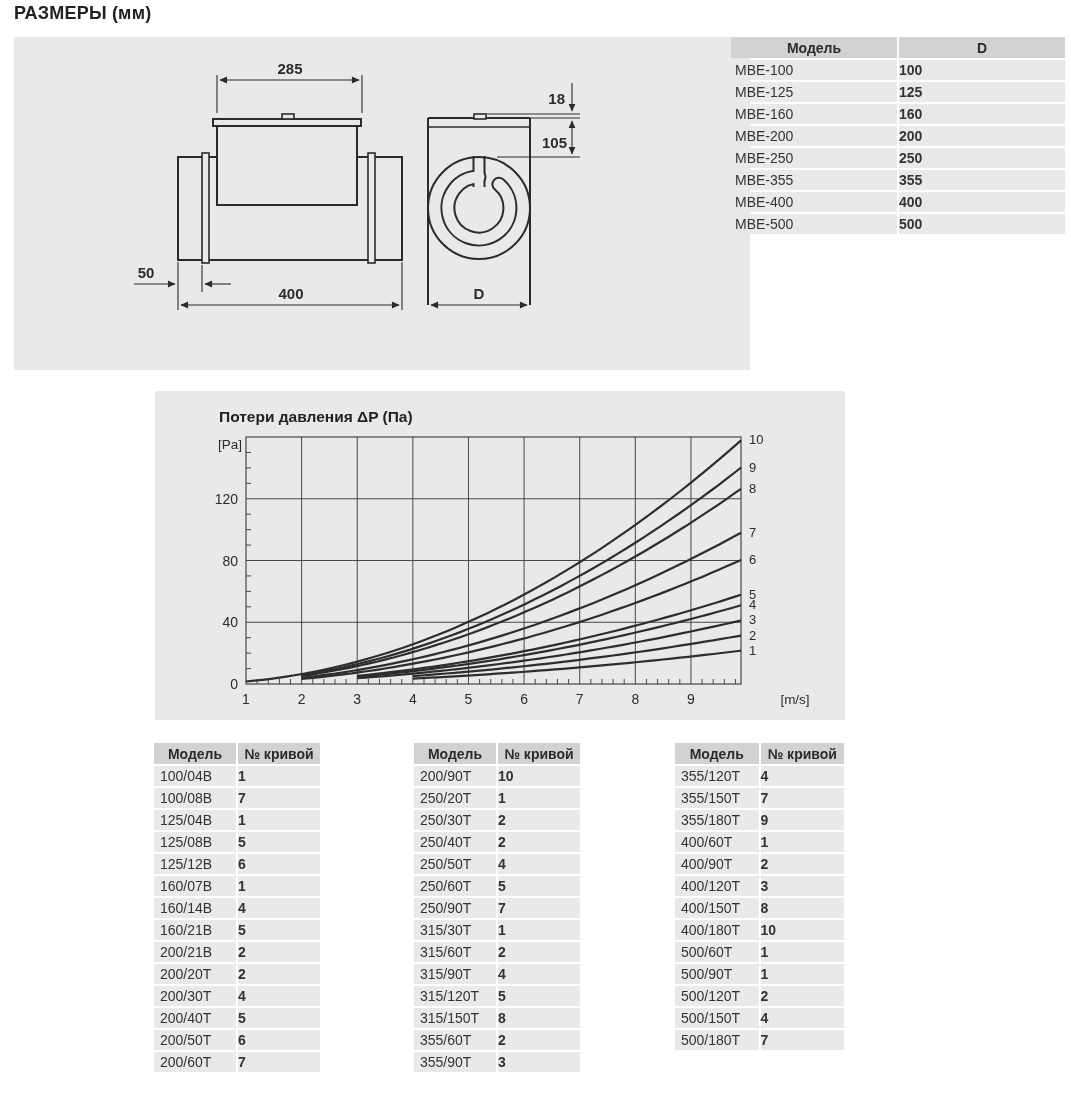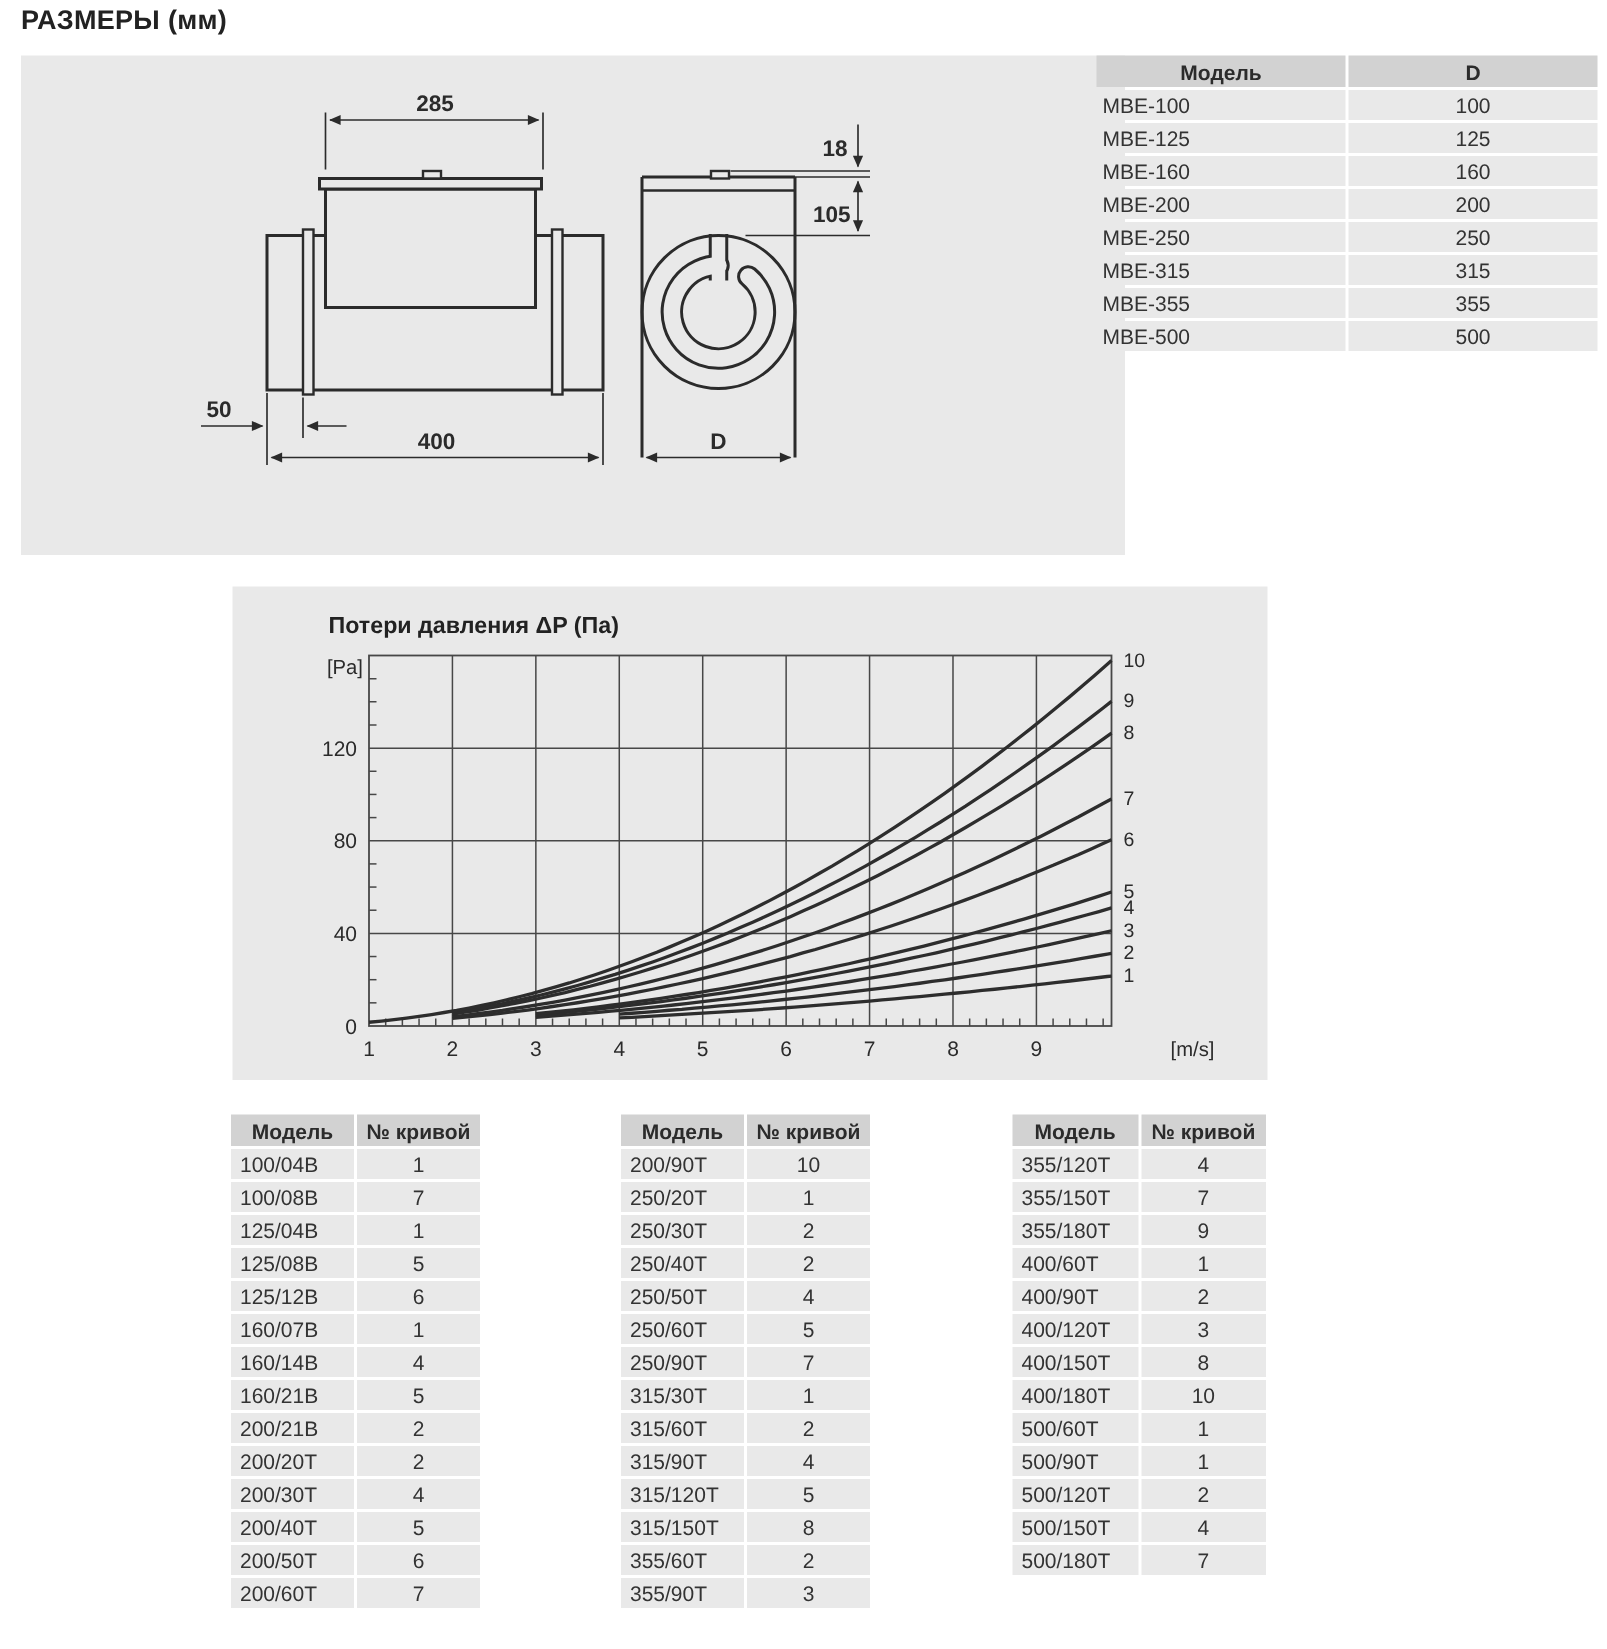--- a/index.html
+++ b/index.html
@@ -22,21 +22,21 @@
   #curve-tablebox-3{left:673px;top:741px;width:173px;}
 
   table.data{border-collapse:separate;border-spacing:2px;width:100%;table-layout:fixed;}
   table.data th{
     background:#d2d2d2;font-weight:bold;font-size:14px;height:21px;
     text-align:center;padding:0;color:#2b2b2b;
   }
   table.data td{background:#e9e9e9;font-size:14px;height:20px;padding:0;color:#333;}
   table.data td.model{text-align:left;padding-left:6px;}
   #model-d-tablebox table.data td.model{padding-left:4px;}
-  table.data td.val{text-align:center;}
+  table.data td.val{font-weight:bold;}
 
   svg text{font-family:"Liberation Sans",sans-serif;}
 </style>
 </head>
 <body>
 
 <h1 class="page-title">РАЗМЕРЫ (мм)</h1>
 
 <div class="panel" id="drawing-panel">
   <svg viewBox="0 0 686 333" width="686" height="333">
@@ -133,26 +133,26 @@
         </tr>
         <tr>
           <td class="model">MBE-200</td>
           <td class="val">200</td>
         </tr>
         <tr>
           <td class="model">MBE-250</td>
           <td class="val">250</td>
         </tr>
         <tr>
-          <td class="model">MBE-315</td>
-          <td class="val">315</td>
-        </tr>
-        <tr>
           <td class="model">MBE-355</td>
           <td class="val">355</td>
+        </tr>
+        <tr>
+          <td class="model">MBE-400</td>
+          <td class="val">400</td>
         </tr>
         <tr>
           <td class="model">MBE-500</td>
           <td class="val">500</td>
         </tr>
       </tbody>
     </table>
 </div>
 
 <div class="panel" id="chart-panel">

